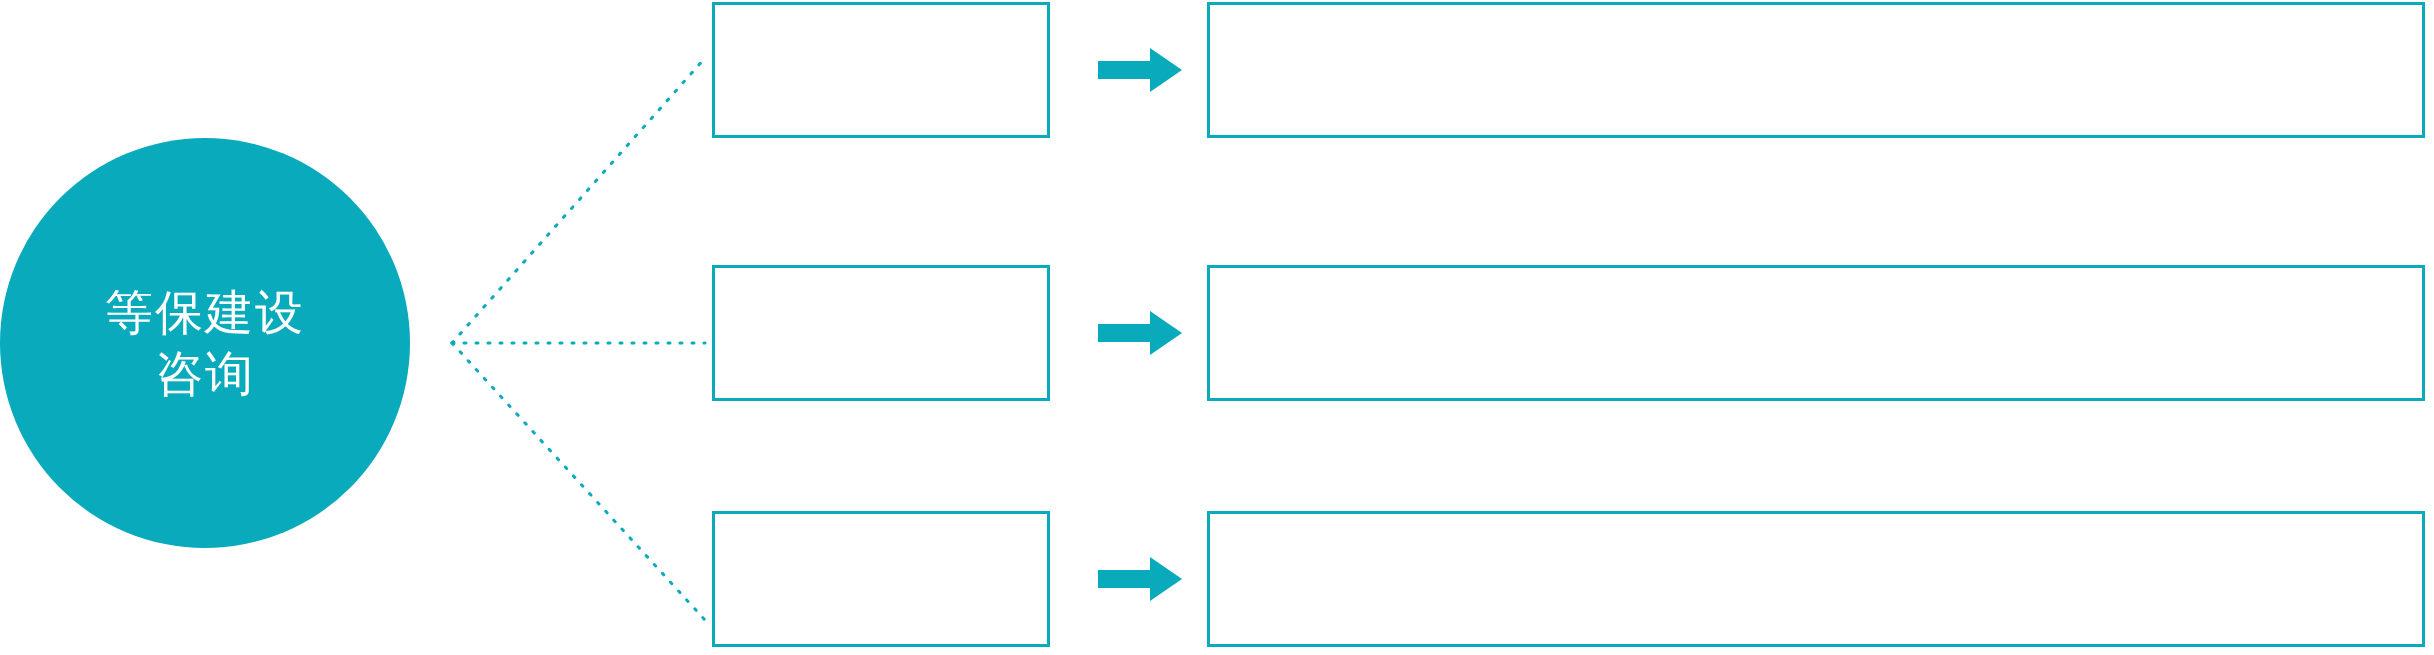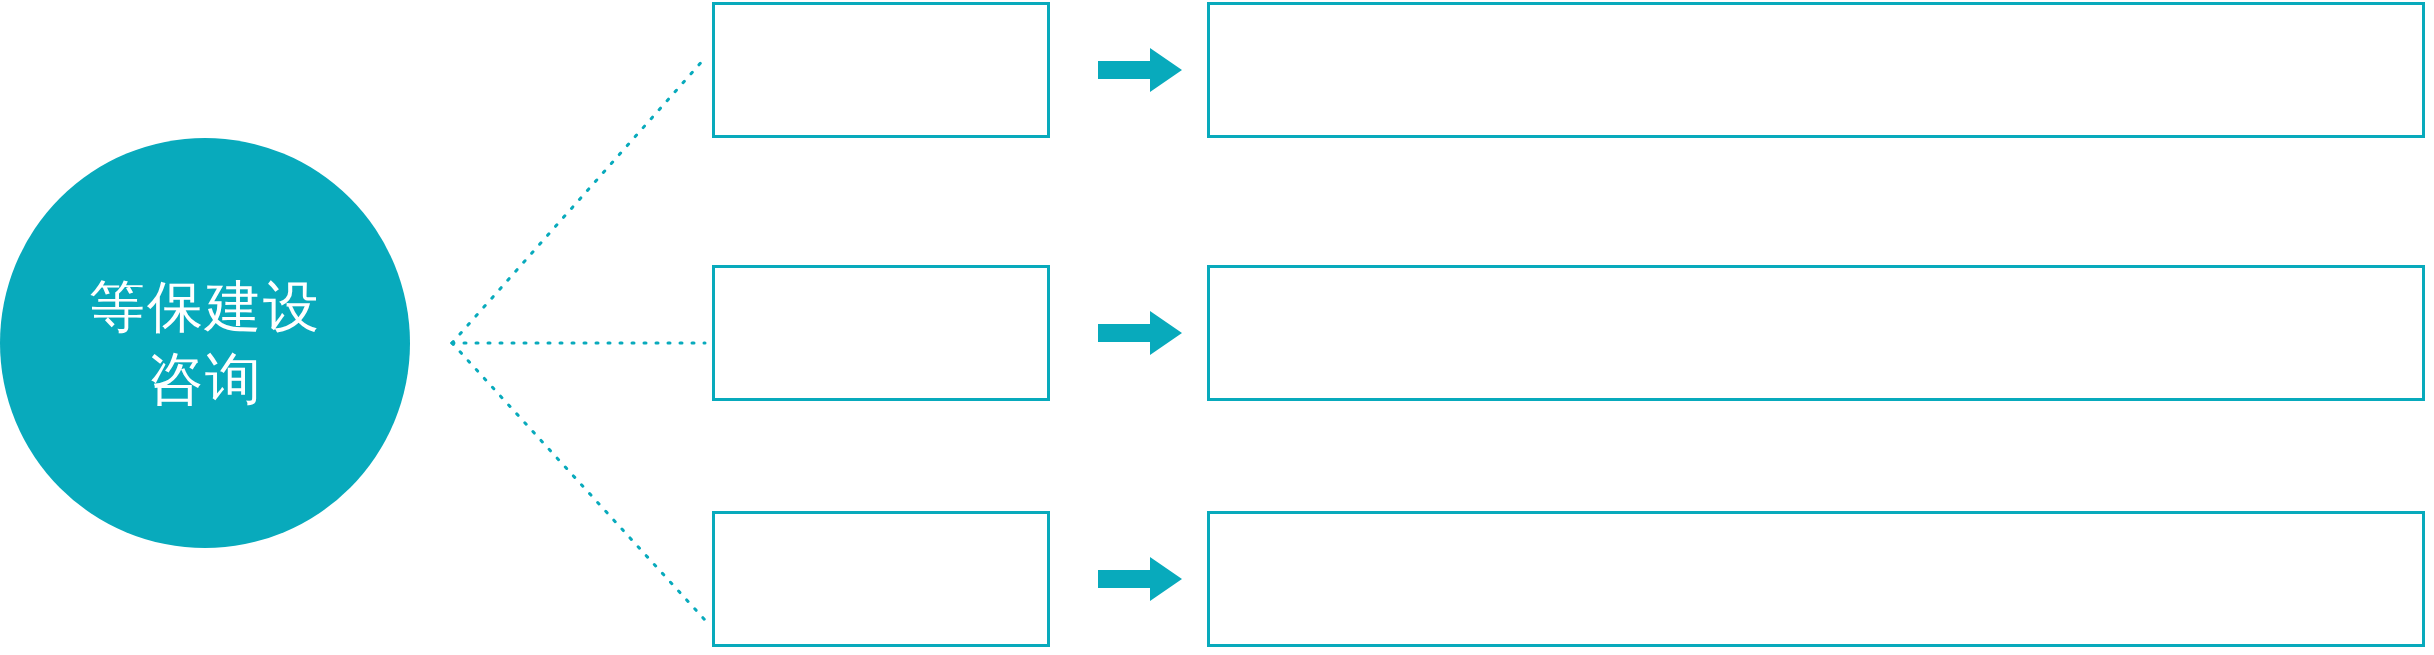--- a/index.html
+++ b/index.html
@@ -29,21 +29,21 @@
     border-radius: 50%;
     background: #08AABC;
     display: flex;
     flex-direction: column;
     align-items: center;
     justify-content: center;
     box-sizing: border-box;
   }
   .hub-label {
     color: #ffffff;
-    font-size: 56px;
+    font-size: 48px;
     line-height: 1.28;
     letter-spacing: 2px;
     text-align: center;
     font-weight: 400;
     white-space: pre-line;
     user-select: none;
   }
 
   
   .connectors {

